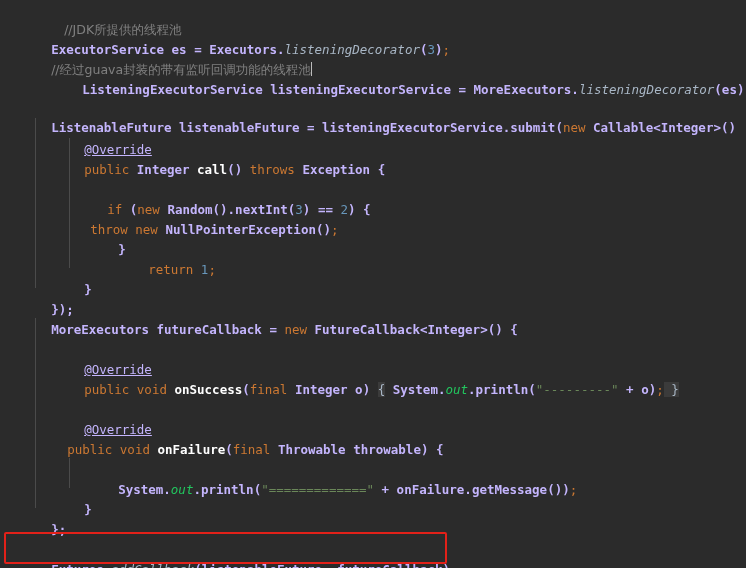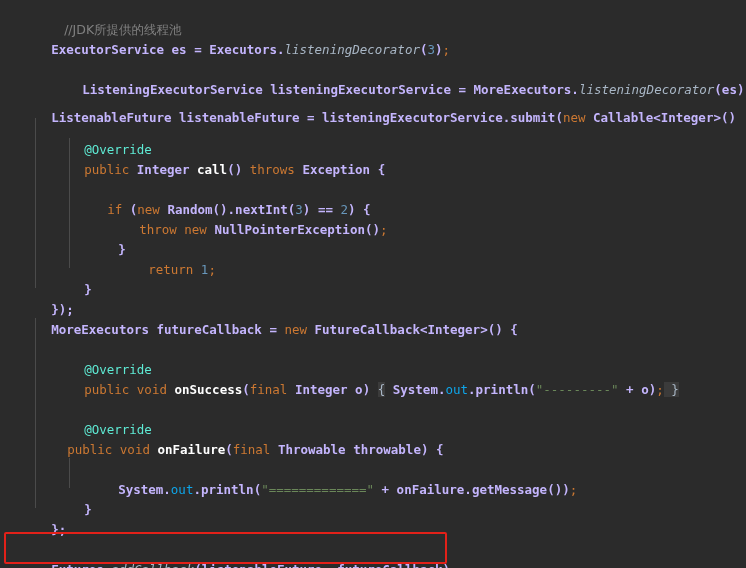--- a/index.html
+++ b/index.html
@@ -42,24 +42,24 @@
     padding-left: 6px;
     box-sizing: border-box;
   }
 
   
   .tok-default  { color: #c4b5fd; font-weight: bold; }
   .tok-comment  { color: #808080; }
   .tok-keyword  { color: #cc7832; }
   .tok-number   { color: #6897bb; }
   .tok-string   { color: #6a8759; }
-  .tok-annot    { color: #5eead4; }
+  .tok-annot    { color: #c4b5fd; text-decoration: underline; }
   .tok-method   { color: #a9b7c6; font-style: italic; }
   .tok-methoddecl { color: #ffffff; font-weight: bold; }
-  .tok-field    { color: #0ea5e9; }
+  .tok-field    { color: #22c55e; font-style: italic; }
   .tok-semi     { color: #cc7832; }
 
   
   .guide {
     position: absolute;
     width: 1px;
     background: #4b4b4b;
     pointer-events: none;
   }
 
@@ -103,46 +103,49 @@
     <div class="guide" style="left:69px; top:458px; height:30px;"></div>
 
     <div class="line" style="top:0px; position:absolute; left:13px;">
       <span class="tok-comment cjk">//JDK所提供的线程池</span>
     </div>
 
     <div class="line" style="top:20px; position:absolute; left:0;">
       <span class="tok-default">ExecutorService</span><span class="tok-default"> es </span><span class="tok-default">= </span><span class="tok-default">Executors.</span><span class="tok-method">listeningDecorator</span><span class="tok-default">(</span><span class="tok-number">3</span><span class="tok-default">)</span><span class="tok-semi">;</span>
     </div>
 
+    <div class="line" style="top:40px; position:absolute; left:0;">
+      <span class="tok-comment cjk">//经过guava封装的带有监听回调功能的线程池</span><span class="caret"></span>
+    </div>
 
     <div class="line" style="top:60px; position:absolute; left:0;padding-left:37px;">
       <span class="tok-default">ListeningExecutorService listeningExecutorService </span><span class="tok-default">= </span><span class="tok-default">MoreExecutors.</span><span class="tok-method">listeningDecorator</span><span class="tok-default">(es)</span><span class="tok-semi">;</span>
     </div>
 
     <div class="line" style="top:80px; position:absolute; left:0;">&nbsp;</div>
 
-    <div class="line" style="top:88px; position:absolute; left:0;">
+    <div class="line" style="top:98px; position:absolute; left:0;">
       <span class="tok-default">ListenableFuture listenableFuture = listeningExecutorService.submit</span><span class="tok-default">(</span><span class="tok-keyword">new</span><span class="tok-default"> Callable&lt;Integer&gt;()</span>
     </div>
 
     <div class="line" style="top:120px; position:absolute; left:0; padding-left:39px;">
       <span class="tok-annot">@Override</span>
     </div>
 
     <div class="line" style="top:140px; position:absolute; left:0; padding-left:39px;">
       <span class="tok-keyword">public</span><span class="tok-default"> Integer </span><span class="tok-methoddecl">call</span><span class="tok-default">() </span><span class="tok-keyword">throws</span><span class="tok-default"> Exception </span><span class="tok-default">{</span>
     </div>
 
     <div class="line" style="top:160px; position:absolute; left:0;">&nbsp;</div>
 
     <div class="line" style="top:180px; position:absolute; left:0; padding-left:62px;">
       <span class="tok-keyword">if</span><span class="tok-default"> (</span><span class="tok-keyword">new</span><span class="tok-default"> Random().nextInt(</span><span class="tok-number">3</span><span class="tok-default">) == </span><span class="tok-number">2</span><span class="tok-default">) {</span>
     </div>
 
-    <div class="line" style="top:200px; position:absolute; left:0; padding-left:94px;">
+    <div class="line" style="top:200px; position:absolute; left:0; padding-left:45px;">
       <span class="tok-keyword">throw</span><span class="tok-keyword"> new</span><span class="tok-default"> NullPointerException()</span><span class="tok-semi">;</span>
     </div>
 
     <div class="line" style="top:220px; position:absolute; left:0; padding-left:73px;">
       <span class="tok-default">}</span>
     </div>
 
     <div class="line" style="top:240px; position:absolute; left:0; padding-left:103px;">
       <span class="tok-keyword">return</span><span class="tok-number"> 1</span><span class="tok-semi">;</span>
     </div>

